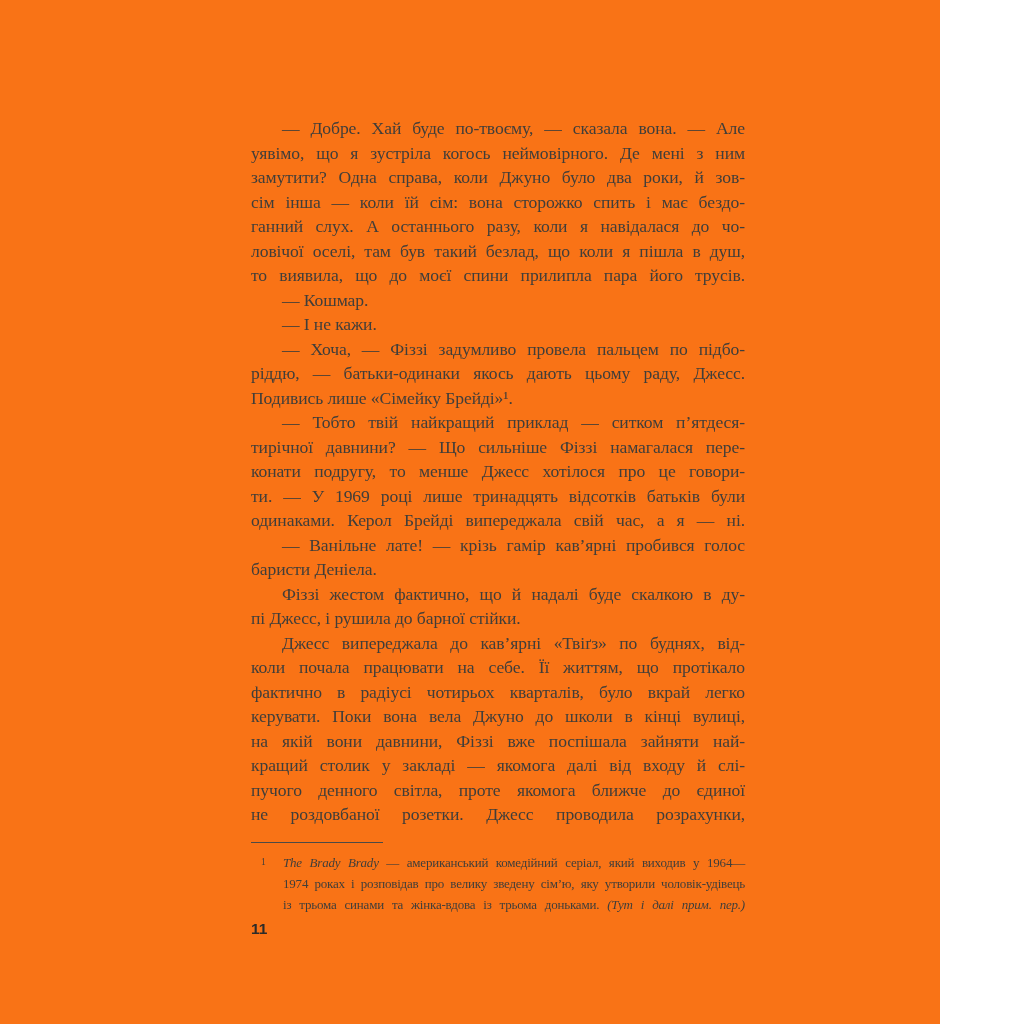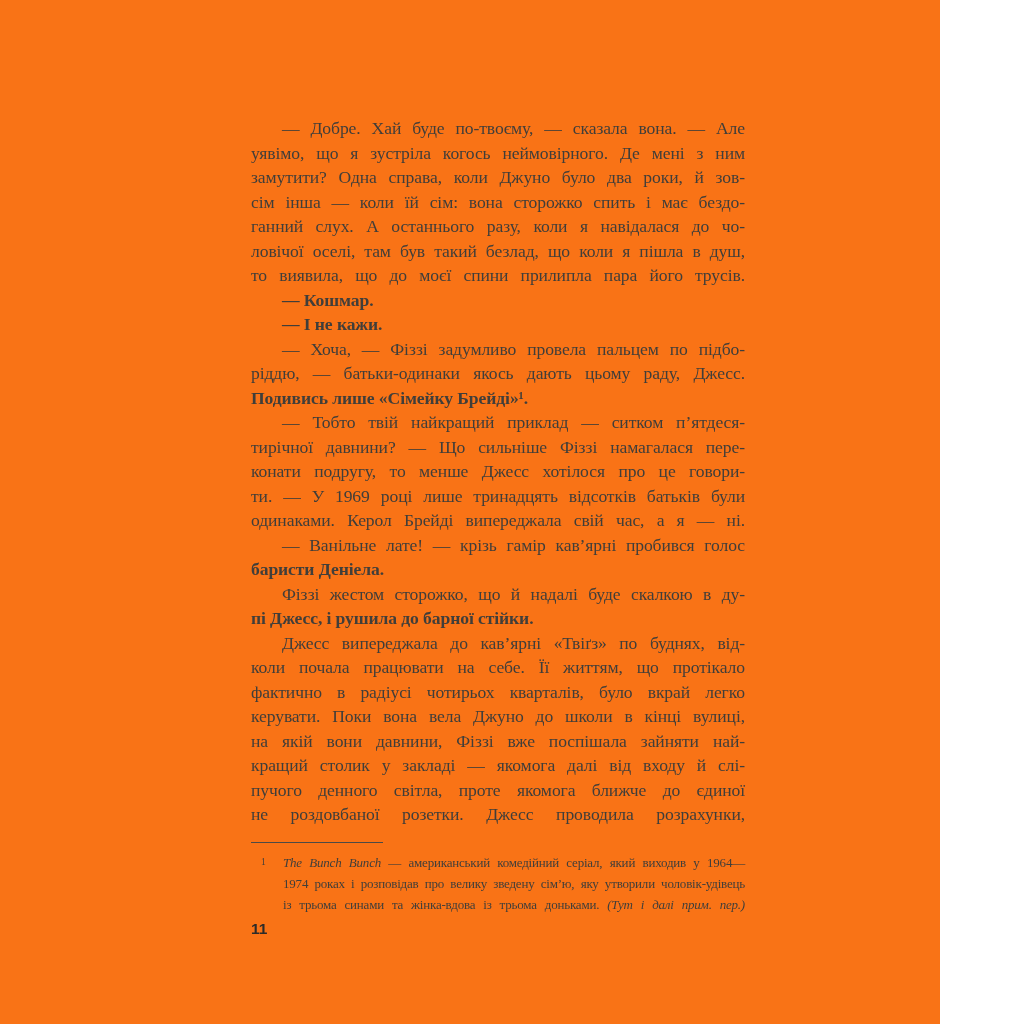--- a/index.html
+++ b/index.html
@@ -15,21 +15,21 @@
     position:absolute;
     left:251px;top:116px;width:494px;
     font-size:17.6px;
     line-height:24.5px;
     letter-spacing:-0.1px;
   }
   .line{
     text-align:justify;
     text-align-last:justify;
   }
-  .line.last{ text-align-last:left;font-weight:bold; }
+  .line.last{ text-align-last:left; }
   .line.indent{ text-indent:31px; }
   .footnote{
     position:absolute;
     left:251px;top:842px;width:494px;
   }
   .footnote-rule{
     width:132px;height:0;
     border-top:1.5px solid #4c4a46;
     margin-bottom:9px;
   }
@@ -79,38 +79,38 @@
       <div class="line indent">— Хоча, — Фіззі задумливо провела пальцем по підбо-</div>
       <div class="line">ріддю, — батьки-одинаки якось дають цьому раду, Джесс.</div>
       <div class="line last">Подивись лише «Сімейку Брейді»¹.</div>
       <div class="line indent">— Тобто твій найкращий приклад — ситком п’ятдеся-</div>
       <div class="line">тирічної давнини? — Що сильніше Фіззі намагалася пере-</div>
       <div class="line">конати подругу, то менше Джесс хотілося про це говори-</div>
       <div class="line">ти. — У 1969 році лише тринадцять відсотків батьків були</div>
       <div class="line">одинаками. Керол Брейді випереджала свій час, а я — ні.</div>
       <div class="line indent">— Ванільне лате! — крізь гамір кав’ярні пробився голос</div>
       <div class="line last">баристи Деніела.</div>
-      <div class="line indent">Фіззі жестом сторожко, що й надалі буде скалкою в ду-</div>
+      <div class="line indent">Фіззі жестом фактично, що й надалі буде скалкою в ду-</div>
       <div class="line last">пі Джесс, і рушила до барної стійки.</div>
       <div class="line indent">Джесс випереджала до кав’ярні «Твіґз» по буднях, від-</div>
       <div class="line">коли почала працювати на себе. Її життям, що протікало</div>
       <div class="line">фактично в радіусі чотирьох кварталів, було вкрай легко</div>
       <div class="line">керувати. Поки вона вела Джуно до школи в кінці вулиці,</div>
       <div class="line">на якій вони давнини, Фіззі вже поспішала зайняти най-</div>
       <div class="line">кращий столик у закладі — якомога далі від входу й слі-</div>
       <div class="line">пучого денного світла, проте якомога ближче до єдиної</div>
       <div class="line">не роздовбаної розетки. Джесс проводила розрахунки,</div>
     </div>
 
   <div class="footnote">
     <div class="footnote-rule"></div>
     <div class="footnote-body">
       <span class="footnote-marker">1</span>
       <div>
-          <div class="fline"><span class="it">The Bunch Bunch</span><span> — американський комедійний серіал, який виходив у 1964—</span></div>
+          <div class="fline"><span class="it">The Brady Brady</span><span> — американський комедійний серіал, який виходив у 1964—</span></div>
           <div class="fline"><span>1974 роках і розповідав про велику зведену сім’ю, яку утворили чоловік-удівець</span></div>
           <div class="fline"><span>із трьома синами та жінка-вдова із трьома доньками. </span><span class="it">(Тут і далі прим. пер.)</span></div>
         </div>
     </div>
   </div>
 
   <div class="page-number">11</div>
 
 </div>
 

